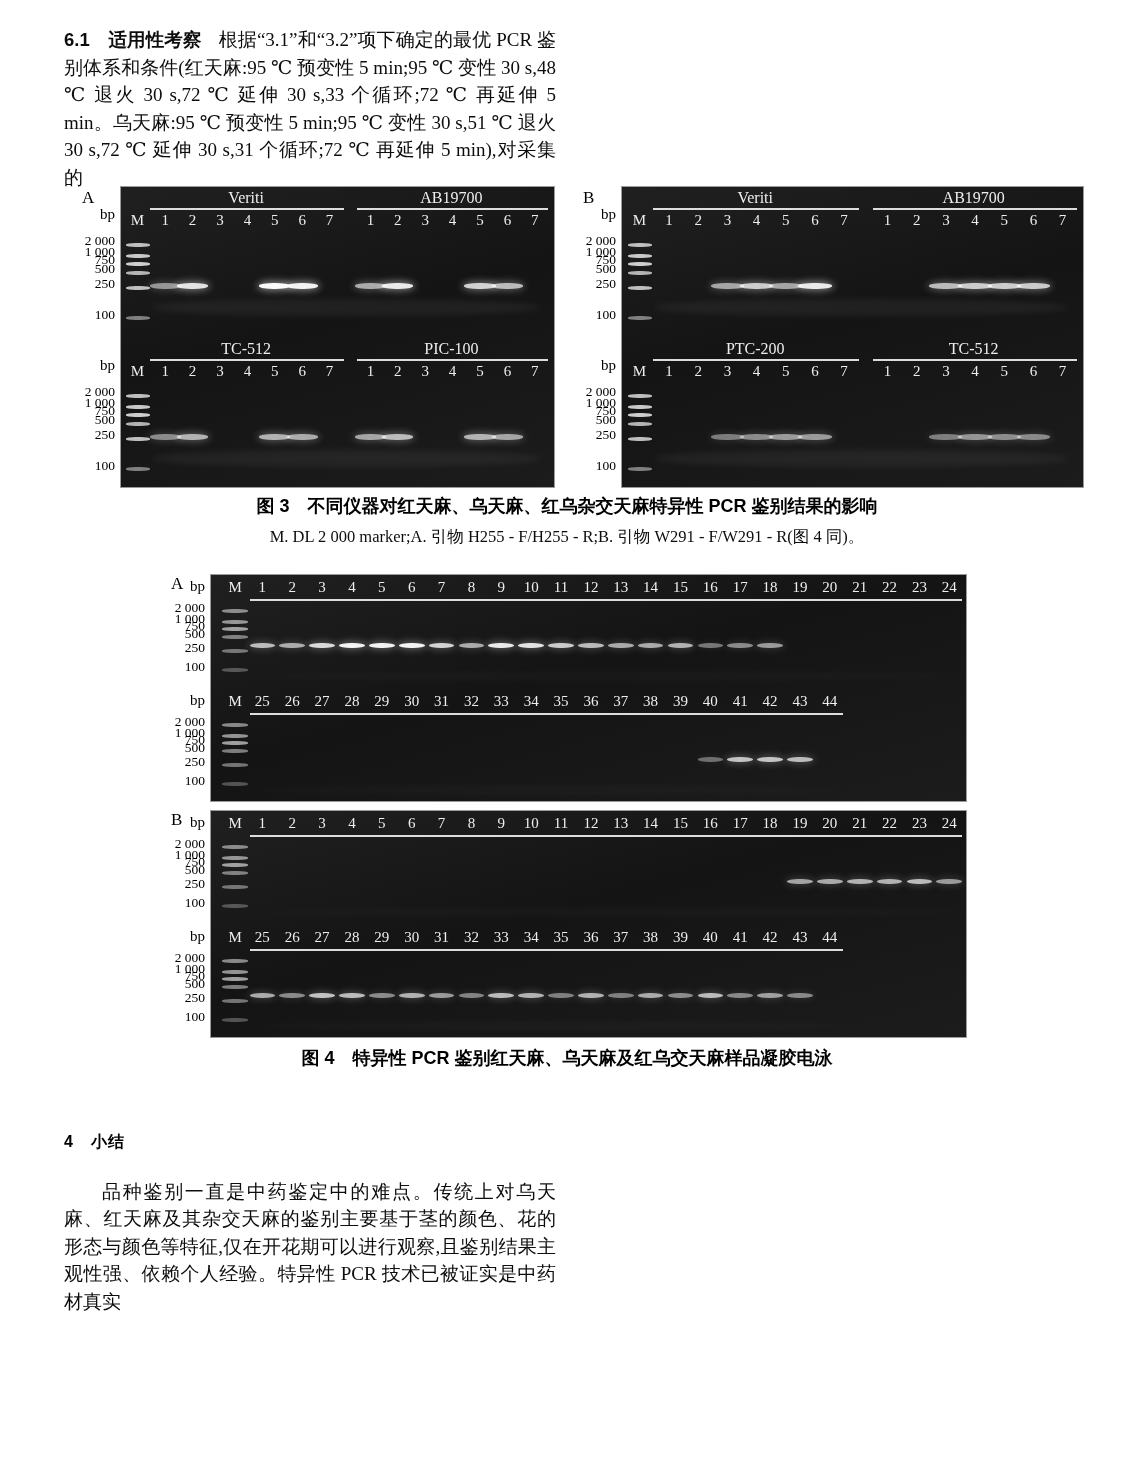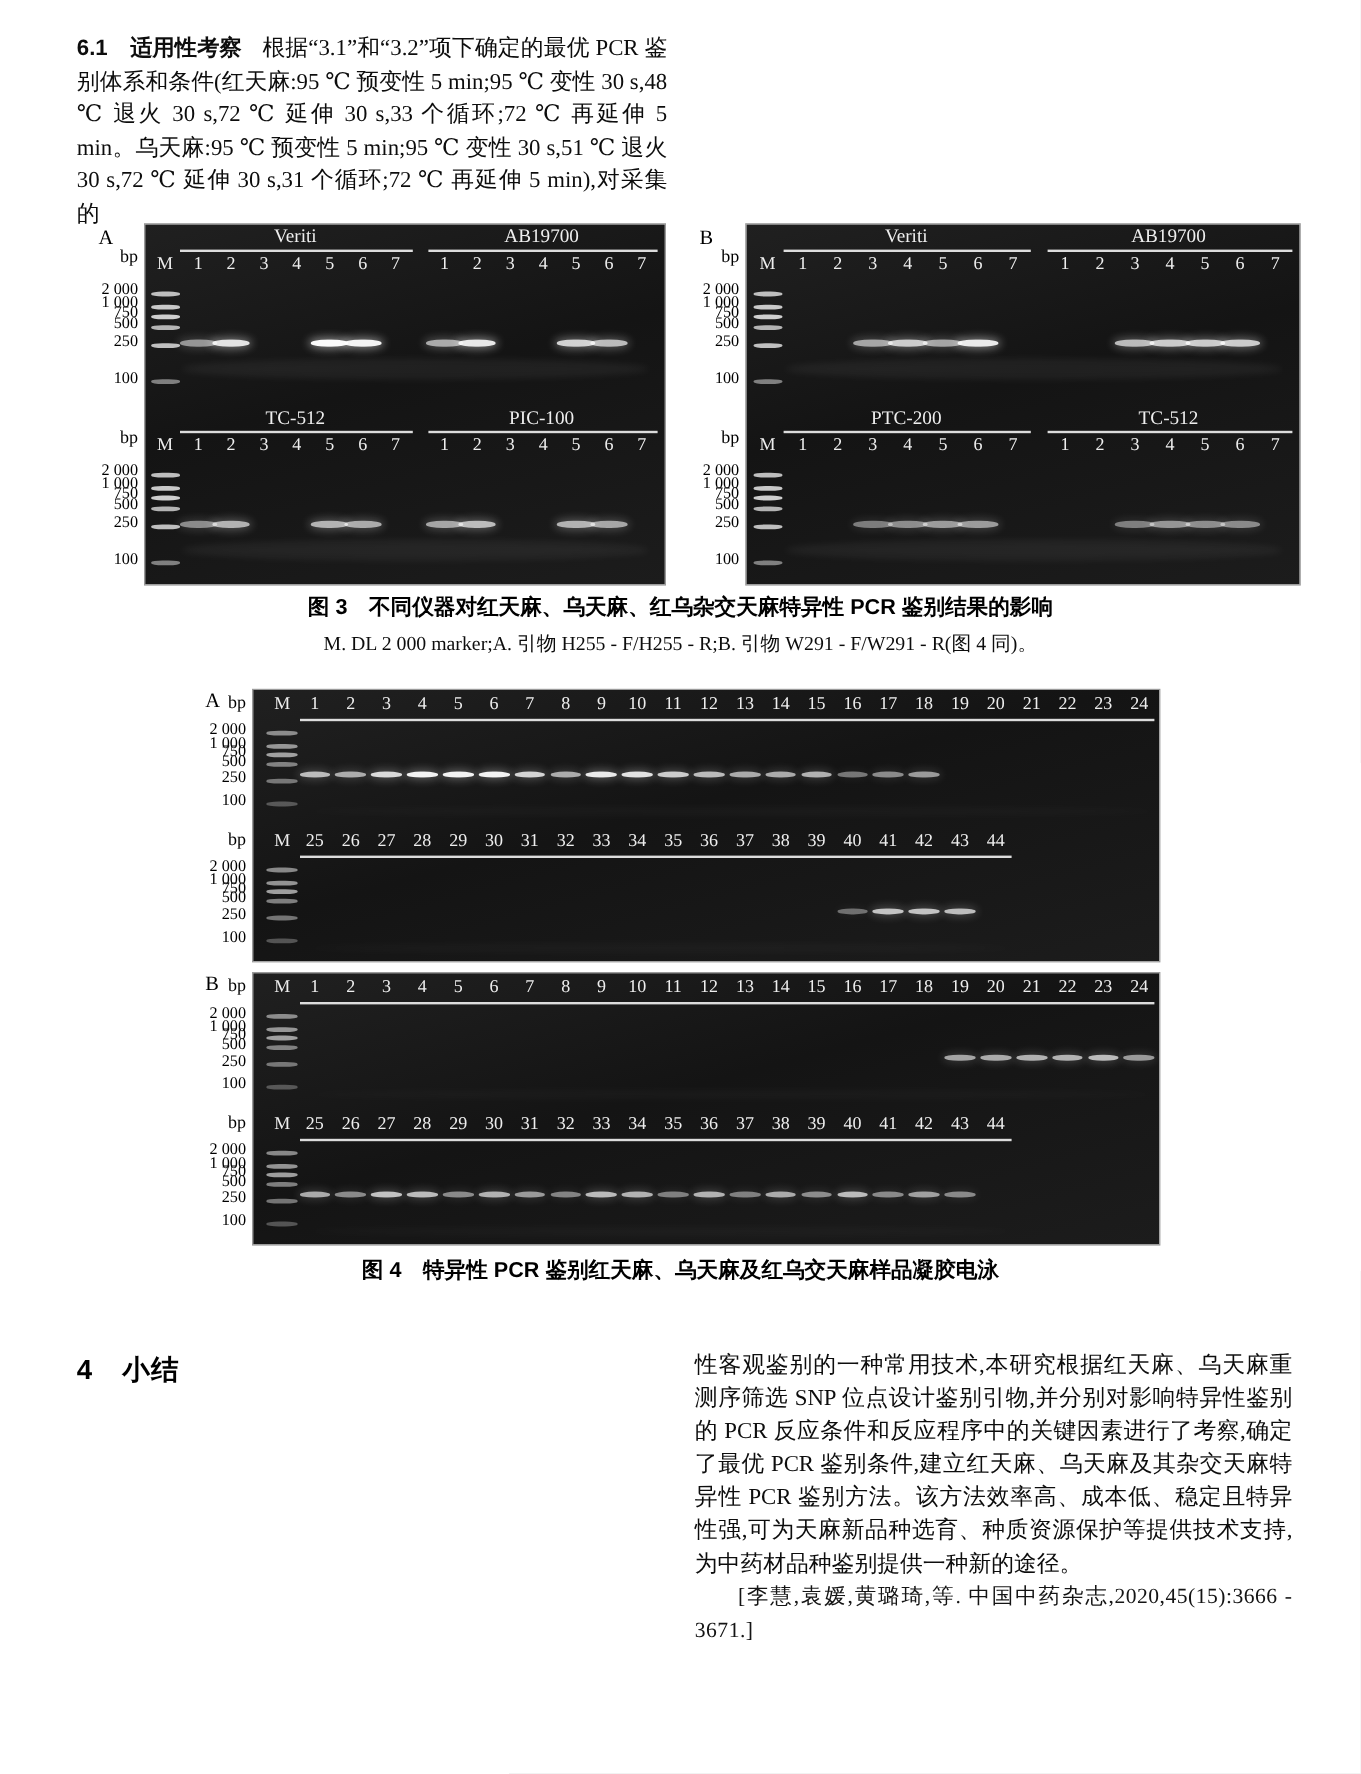--- a/index.html
+++ b/index.html
@@ -3,21 +3,21 @@
 <meta charset="utf-8">
 <style>
   html,body{margin:0;padding:0;background:#e8e8e8;}
   .page{position:relative;width:1134px;height:1478px;background:#ffffff;margin:0 auto;overflow:hidden;}
   .bodytext{font-family:"Liberation Serif","DejaVu Serif",serif;font-size:19px;line-height:27.6px;color:#0d0d0d;text-align:justify;}
   .bodytext p{margin:0;}
   .indent{text-indent:2em;}
   .col{position:absolute;}
   .lead-head{font-weight:bold;font-family:"Liberation Sans","DejaVu Sans",sans-serif;font-size:18.5px;}
   .lead-body{margin-left:0.9em;}
-  h2.sec{font-family:"Liberation Sans","DejaVu Sans",sans-serif;font-size:23px;color:#000;margin:4px 0 22px 0;font-weight:bold;letter-spacing:1px;}
+  h2.sec{font-family:"Liberation Sans","DejaVu Sans",sans-serif;font-size:16px;color:#000;margin:4px 0 22px 0;font-weight:bold;letter-spacing:1px;}
   .citation{margin-top:16px;font-size:18px;letter-spacing:0.4px;color:#141414;}
   .caption{position:absolute;left:0;width:1134px;text-align:center;}
   .cap-title{font-family:"Liberation Sans","DejaVu Sans",sans-serif;font-weight:bold;font-size:18px;color:#000;}
   .cap-note{font-family:"Liberation Serif","DejaVu Serif",serif;font-size:16.5px;color:#0d0d0d;margin-top:8px;}
   .fig-region{position:absolute;left:0;width:1134px;}
   .gel-panel{position:absolute;}
   .gel-side{position:absolute;left:0;top:0;height:100%;}
   .panel-label{position:absolute;font-family:"Liberation Serif","DejaVu Serif",serif;font-size:17px;color:#000;}
   .side-label{position:absolute;font-family:"Liberation Serif","DejaVu Serif",serif;color:#000;text-align:right;white-space:nowrap;}
   .gel{position:absolute;top:0;height:100%;background:linear-gradient(165deg,#202020,#141414 45%,#1c1c1c);border:1px solid #9a9a9a;box-sizing:border-box;overflow:hidden;}
@@ -454,19 +454,16 @@
         </div>
       </div>
     </div>
 
   <div class="caption" style="top:1046px;">
     <div class="cap-title">图 4　特异性 PCR 鉴别红天麻、乌天麻及红乌交天麻样品凝胶电泳</div>
   </div>
 
   <div class="col bodytext" style="top:1124px;left:64px;width:492px;">
     <h2 class="sec">4　小结</h2>
+    <p class="indent">品种鉴别一直是中药鉴定中的难点。传统上对乌天麻、红天麻及其杂交天麻的鉴别主要基于茎的颜色、花的形态与颜色等特征,仅在开花期可以进行观察,且鉴别结果主观性强、依赖个人经验。特异性 PCR 技术已被证实是中药材真实</p>
   </div>
-  <div class="col bodytext" style="top:1124px;left:579px;width:498px;">
-    <p>性客观鉴别的一种常用技术,本研究根据红天麻、乌天麻重测序筛选 SNP 位点设计鉴别引物,并分别对影响特异性鉴别的 PCR 反应条件和反应程序中的关键因素进行了考察,确定了最优 PCR 鉴别条件,建立红天麻、乌天麻及其杂交天麻特异性 PCR 鉴别方法。该方法效率高、成本低、稳定且特异性强,可为天麻新品种选育、种质资源保护等提供技术支持,为中药材品种鉴别提供一种新的途径。</p>
-    <p class="citation indent">[李慧,袁媛,黄璐琦,等. 中国中药杂志,2020,45(15):3666 - 3671.]</p>
-  </div>
 
 </div>
 
 </body></html>

